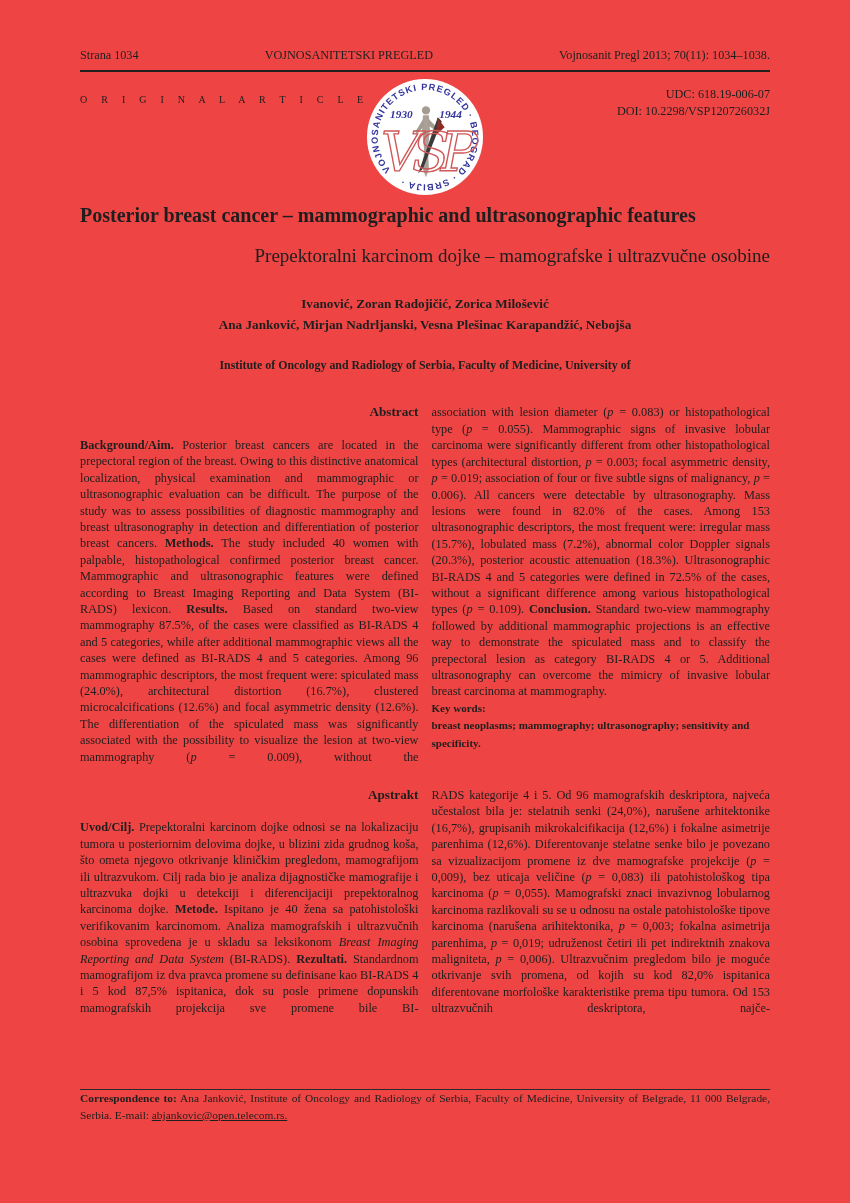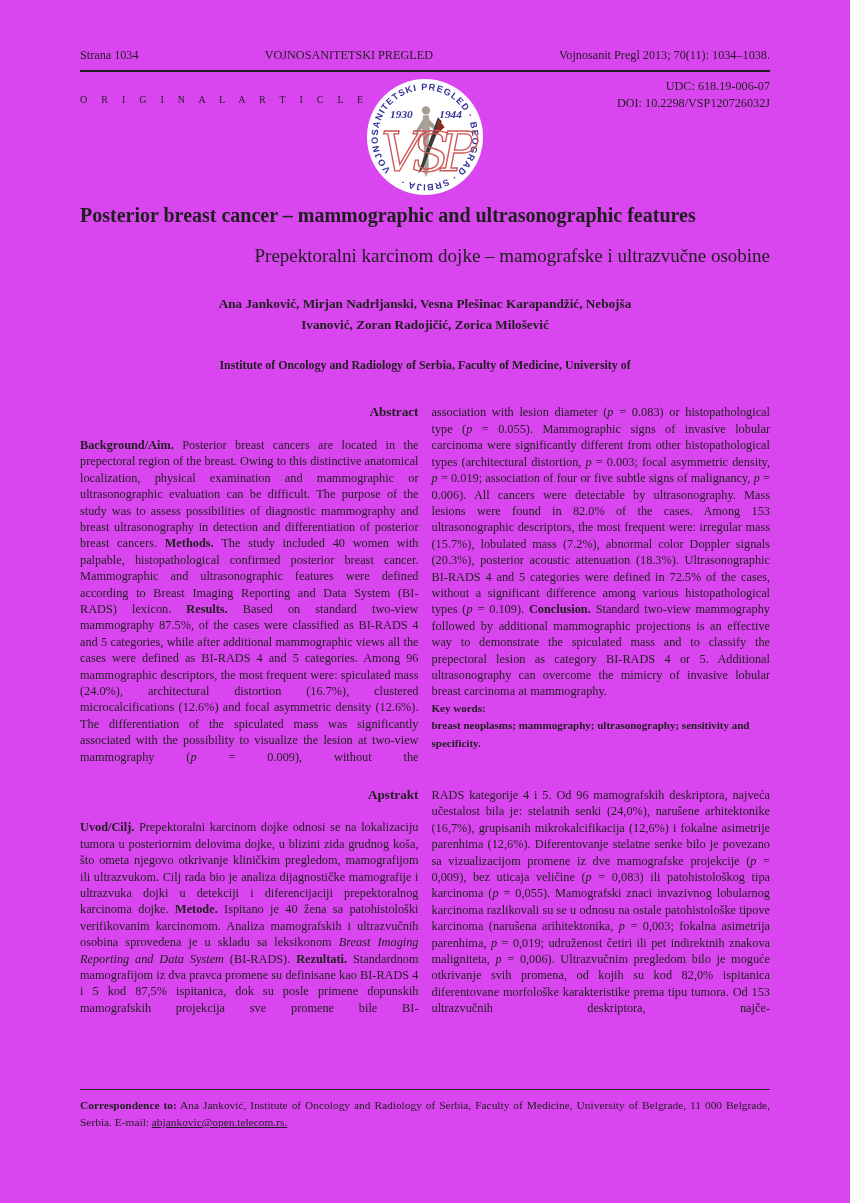--- a/index.html
+++ b/index.html
@@ -1,47 +1,47 @@
 <!DOCTYPE html>
 <html><head>
 <meta charset="utf-8">
 <style>
   html,body{margin:0;padding:0;background:#fff;}
   .page{
-    width:850px;height:1203px;position:relative;overflow:hidden;background:#d946ef;
+    width:850px;height:1203px;position:relative;overflow:hidden;background:#ef4444;
     font-family:"Liberation Serif",serif;color:#1e1e1e;
     box-sizing:border-box;padding:48px 80px 0;
   }
   
   .running-head{display:flex;justify-content:space-between;align-items:baseline;font-size:12.2px;}
   .rule{height:2px;background:#1f1f1f;margin-top:7px;}
   
   .head-row{display:grid;grid-template-columns:1fr auto 1fr;margin-top:6px;align-items:start;}
   .article-type{font-size:10px;letter-spacing:.3em;word-spacing:.55em;margin-top:16px;white-space:nowrap;}
-  .codes{text-align:right;font-size:12.2px;line-height:1.4;}
+  .codes{text-align:right;font-size:12.2px;line-height:1.4;margin-top:8px;}
   .logo{display:block;width:118px;height:118px;}
   
   .title{font-size:20px;font-weight:bold;line-height:1.53;max-width:670px;margin:4px 0 0;}
   .subtitle{font-size:19px;text-align:right;margin-top:14px;}
   .authors{margin-top:26px;text-align:center;font-weight:bold;font-size:13.2px;line-height:1.6;}
   .affil{margin-top:21px;text-align:center;font-weight:bold;font-size:11.9px;line-height:1.65;}
   
   .row{display:flex;gap:13px;margin-top:29px;}
   .row2{margin-top:22px;}
   .col{flex:1;min-width:0;font-size:12.3px;line-height:16.4px;text-align:justify;}
   .col h3{font-size:13.2px;margin:0 0 16px;text-align:right;}
   .col p{margin:0;}
   .fill{text-align-last:justify;}
   .kw{margin-top:16px;font-weight:bold;text-align:left;font-size:11px;line-height:17.5px;}
   .kw .kwlabel{display:block;}
   .b{font-weight:bold;}
   .i{font-style:italic;}
   
   .foot{position:absolute;left:80px;right:80px;top:1089px;border-top:1.5px solid #2a2a2a;
-        padding-top:7px;font-size:11.4px;line-height:1.5;text-align:justify;}
+        font-size:11.4px;line-height:1.5;text-align:justify;}
   .foot a{color:inherit;text-decoration:underline;cursor:pointer;}
 </style>
 </head>
 <body>
 
 <div class="page">
 
   <div class="running-head">
     <span>Strana 1034</span>
     <span>VOJNOSANITETSKI PREGLED</span>
@@ -76,22 +76,22 @@
     <div class="codes">
       <div>UDC: 618.19-006-07</div>
       <div>DOI: 10.2298/VSP120726032J</div>
     </div>
   </div>
 
   <h1 class="title">Posterior breast cancer – mammographic and ultrasonographic features</h1>
   <div class="subtitle">Prepektoralni karcinom dojke – mamografske i ultrazvučne osobine</div>
 
   <div class="authors">
+    <div>Ivanović, Zoran Radojičić, Zorica Milošević</div>
     <div>Ana Janković, Mirjan Nadrljanski, Vesna Plešinac Karapandžić, Nebojša</div>
-    <div>Ivanović, Zoran Radojičić, Zorica Milošević</div>
   </div>
 
   <div class="affil">
     <div>Institute of Oncology and Radiology of Serbia, Faculty of Medicine, University of</div>
   </div>
 
   <section class="row">
     <div class="col">
       <h3>Abstract</h3>
       <p class="fill"><span class="b">Background/Aim. </span><span>Posterior breast cancers are located in the prepectoral region of the breast. Owing to this distinctive anatomical localization, physical examination and mammographic or ultrasonographic evaluation can be difficult. The purpose of the study was to assess possibilities of diagnostic mammography and breast ultrasonography in detection and differentiation of posterior breast cancers. </span><span class="b">Methods. </span><span>The study included 40 women with palpable, histopathological confirmed posterior breast cancer. Mammographic and ultrasonographic features were defined according to Breast Imaging Reporting and Data System (BI-RADS) lexicon. </span><span class="b">Results. </span><span>Based on standard two-view mammography 87.5%, of the cases were classified as BI-RADS 4 and 5 categories, while after additional mammographic views all the cases were defined as BI-RADS 4 and 5 categories. Among 96 mammographic descriptors, the most frequent were: spiculated mass (24.0%), architectural distortion (16.7%), clustered microcalcifications (12.6%) and focal asymmetric density (12.6%). The differentiation of the spiculated mass was significantly associated with the possibility to visualize the lesion at two-view mammography (</span><span class="i">p</span><span> = 0.009), without the</span></p>

